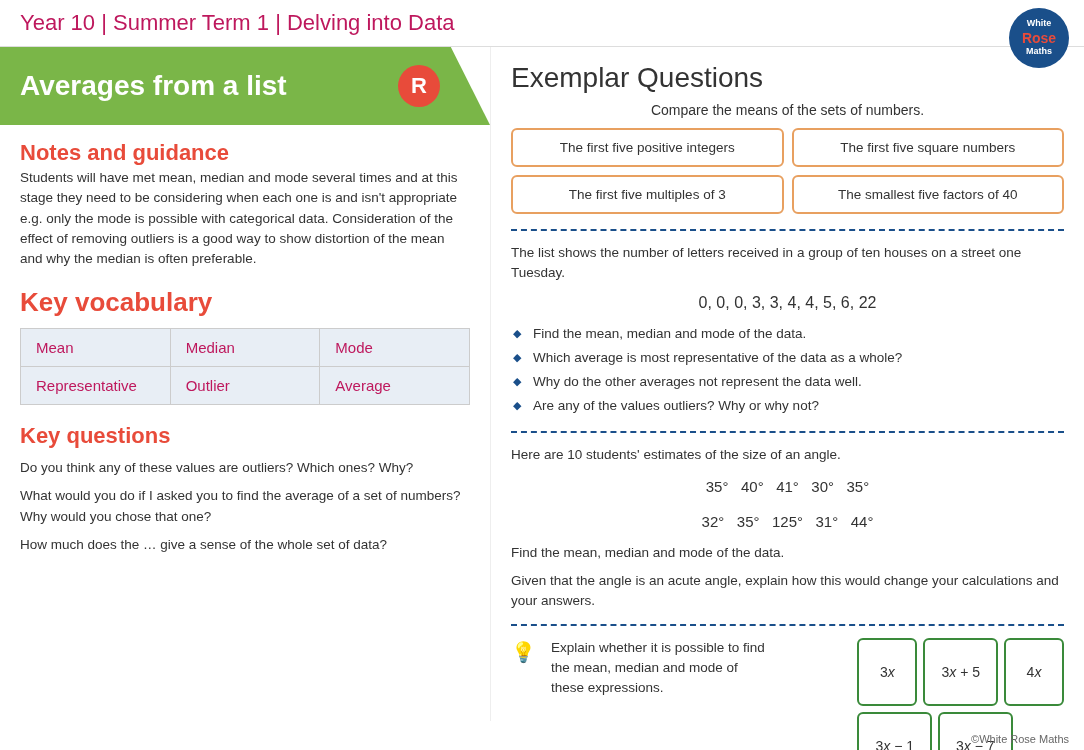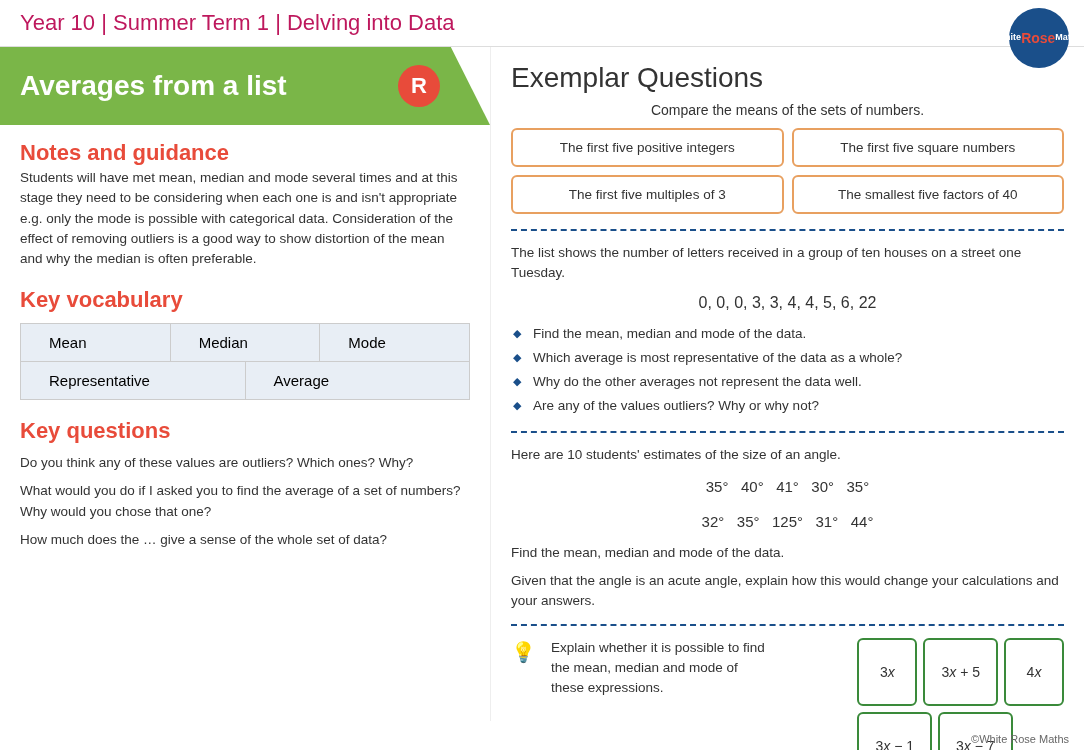--- a/index.html
+++ b/index.html
@@ -29,21 +29,21 @@
 
     
     .logo {
       width: 60px;
       height: 60px;
       background: #1a4f8a;
       border-radius: 50%;
       display: flex;
       align-items: center;
       justify-content: center;
-      flex-direction: row;
+      flex-direction: column;
       position: absolute;
       right: 15px;
       top: 8px;
     }
     .logo-text {
       color: white;
       font-size: 9px;
       font-weight: bold;
       text-align: center;
       line-height: 1.3;
@@ -108,42 +108,42 @@
     }
     .notes-text {
       font-size: 13.5px;
       color: #333;
       line-height: 1.5;
       margin-bottom: 18px;
     }
 
     .vocab-title {
       color: #e84b3a;
-      font-size: 22px;
+      font-size: 26px;
       font-weight: bold;
       margin-bottom: 10px;
     }
 
     .vocab-table {
       border: 1px solid #ccc;
       width: 100%;
       margin-bottom: 18px;
       background: #e8eef5;
     }
     .vocab-row {
       display: flex;
     }
     .vocab-row + .vocab-row {
       border-top: 1px solid #ccc;
     }
     .vocab-cell {
       flex: 1;
-      padding: 10px 28px;
+      padding: 10px 15px;
       font-size: 15px;
-      color: #000000;
+      color: #be185d;
       border-right: 1px solid #ccc;
     }
     .vocab-cell:last-child {
       border-right: none;
     }
 
     .key-q-title {
       color: #e84b3a;
       font-size: 22px;
       font-weight: bold;
@@ -316,20 +316,21 @@
 
       <div class="vocab-title">Key vocabulary</div>
       <div class="vocab-table">
         <div class="vocab-row">
           <div class="vocab-cell">Mean</div>
           <div class="vocab-cell">Median</div>
           <div class="vocab-cell">Mode</div>
         </div>
         <div class="vocab-row">
           <div class="vocab-cell">Representative</div>
+          <div class="vocab-cell">Outlier</div>
           <div class="vocab-cell">Average</div>
         </div>
       </div>
 
       <div class="key-q-title">Key questions</div>
       <div class="key-q-text">Do you think any of these values are outliers? Which ones? Why?</div>
       <div class="key-q-text">What would you do if I asked you to find the average of a set of numbers? Why would you chose that one?</div>
       <div class="key-q-text">How much does the … give a sense of the whole set of data?</div>
     </div>
   </div>

